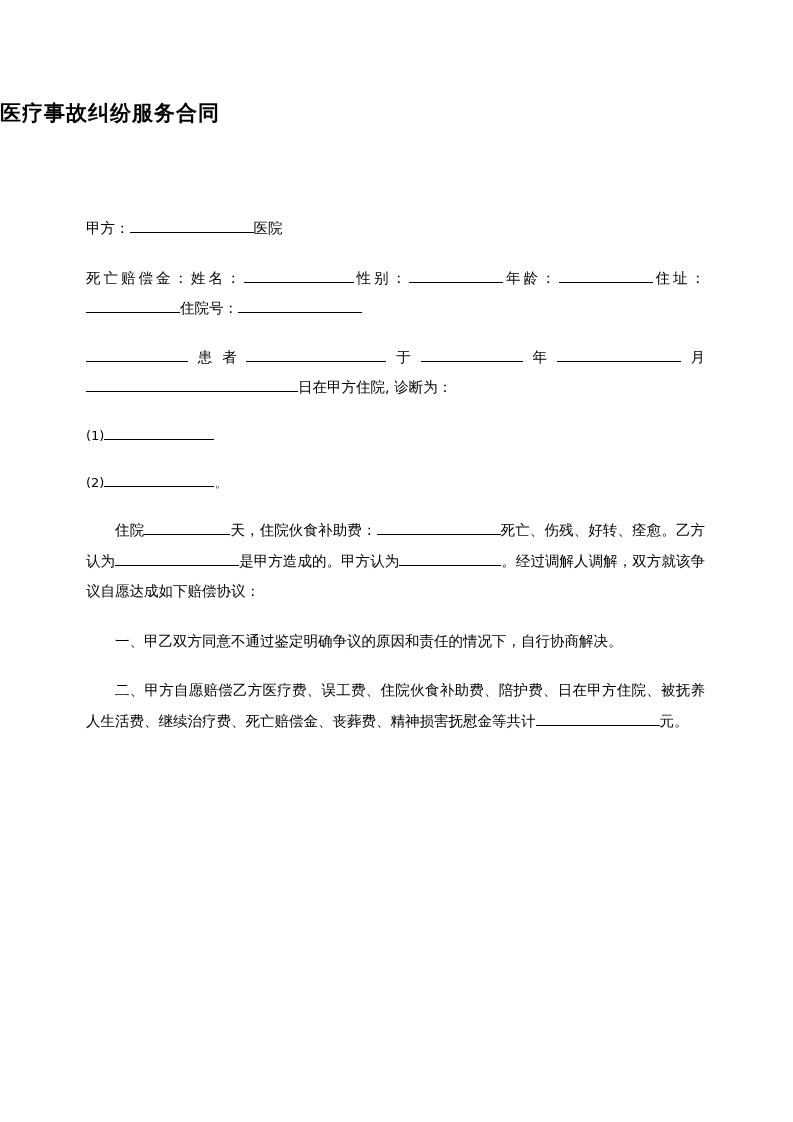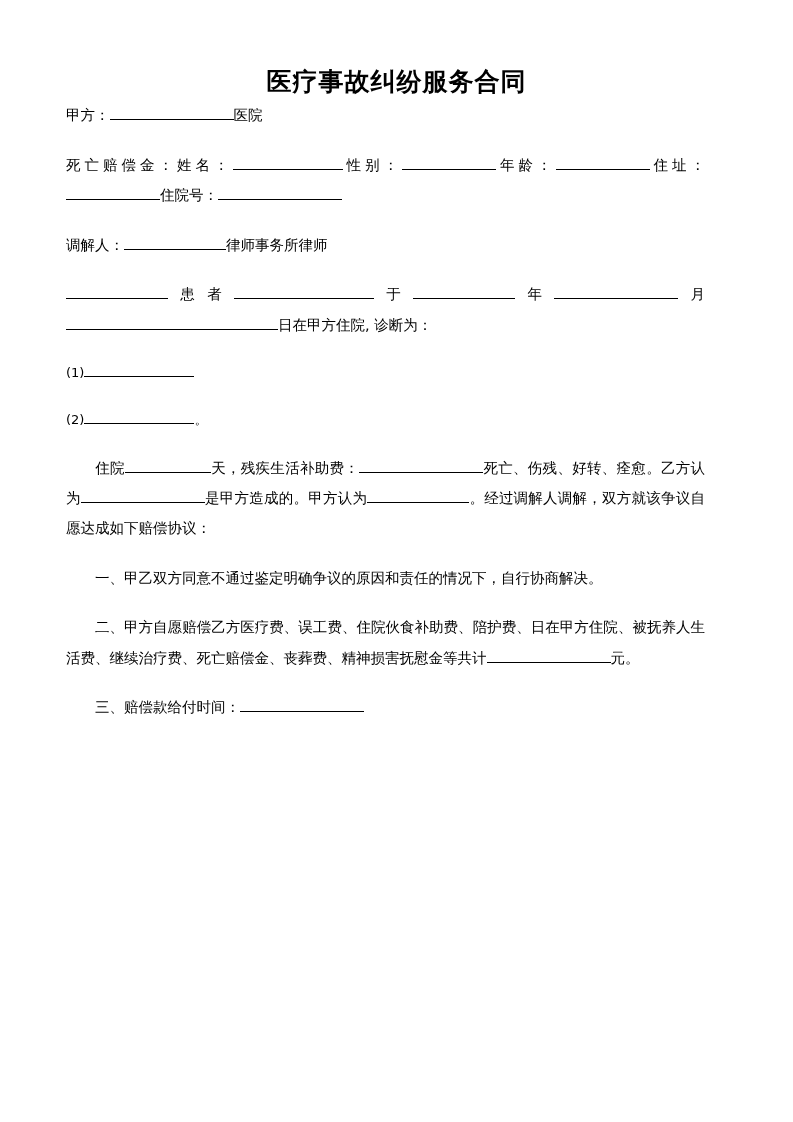--- a/index.html
+++ b/index.html
@@ -16,29 +16,30 @@
     overflow: hidden;
   }
   .page {
     width: 793px;
     height: 1122px;
     box-sizing: border-box;
     padding: 0;
     position: relative;
   }
   .doc-title {
-    text-align: center;
-    font-size: 25px;
+    text-align: left;
+    font-size: 21px;
     font-weight: bold;
     letter-spacing: 1px;
-    margin-top: 64px;
+    margin-top: 99px;
     line-height: 1.4;
   }
   .body-block {
-    padding-left: 66px;
+    margin-top: 84px;
+    padding-left: 86px;
     padding-right: 88px;
   }
   .para {
     font-size: 14.5px;
     line-height: 2.25;
     margin: 0 0 18px 0;
     text-align: justify;
     word-break: break-all;
   }
   .para.indent {
@@ -75,45 +76,39 @@
 
     <p class="para">
       <span>甲方：</span><span class="blank b-16"></span><span>医院</span>
     </p>
 
 
     <p class="para flow">
       <span>死亡赔偿金：姓名：</span><span class="blank b-14"></span><span>性别：</span><span class="blank b-12"></span><span>年龄：</span><span class="blank b-12"></span><span>住址：</span><span class="blank b-12"></span><span>住院号：</span><span class="blank b-16"></span>
     </p>
 
-    <p class="para">
-      <span>调解人：</span><span class="blank b-13"></span><span>律师事务所律师</span>
-    </p>
 
     <p class="para flow">
       <span class="blank b-13"></span><span>患者</span><span class="blank b-18"></span><span>于</span><span class="blank b-13"></span><span>年</span><span class="blank b-16"></span><span>月</span><span class="blank b-14"></span><span class="blank b-13"></span><span>日在甲方住院, 诊断为：</span>
     </p>
 
     <p class="para small-num">
       <span>(1)</span><span class="blank b-14"></span>
     </p>
 
     <p class="para small-num">
       <span>(2)</span><span class="blank b-14"></span><span>。</span>
     </p>
 
     <p class="para flow">
-      <span class="blank" style="width:0"></span><span style="display:inline-block;width:2em"></span><span>住院</span><span class="blank b-11"></span><span>天，残疾生活补助费：</span><span class="blank b-16"></span><span>死亡、伤残、好转、痊愈。</span><span>乙方认为</span><span class="blank b-16"></span><span>是甲方造成的。甲方认为</span><span class="blank b-13"></span><span>。经过调解人调解，双方就该争议自愿达成如下赔偿协议：</span>
+      <span class="blank" style="width:0"></span><span style="display:inline-block;width:2em"></span><span>住院</span><span class="blank b-11"></span><span>天，住院伙食补助费：</span><span class="blank b-16"></span><span>死亡、伤残、好转、痊愈。</span><span>乙方认为</span><span class="blank b-16"></span><span>是甲方造成的。甲方认为</span><span class="blank b-13"></span><span>。经过调解人调解，双方就该争议自愿达成如下赔偿协议：</span>
     </p>
 
     <p class="para indent">一、甲乙双方同意不通过鉴定明确争议的原因和责任的情况下，自行协商解决。</p>
 
     <p class="para flow indent">
       <span>二、甲方自愿赔偿乙方医疗费、误工费、住院伙食补助费、陪护费、日在甲方住院、被抚养人生活费、继续治疗费、死亡赔偿金、丧葬费、精神损害抚慰金等共计</span><span class="blank b-16"></span><span>元。</span>
     </p>
 
-    <p class="para indent">
-      <span>三、赔偿款给付时间：</span><span class="blank b-16"></span>
-    </p>
 
   </div>
 
 </div>
 
 </body></html>

